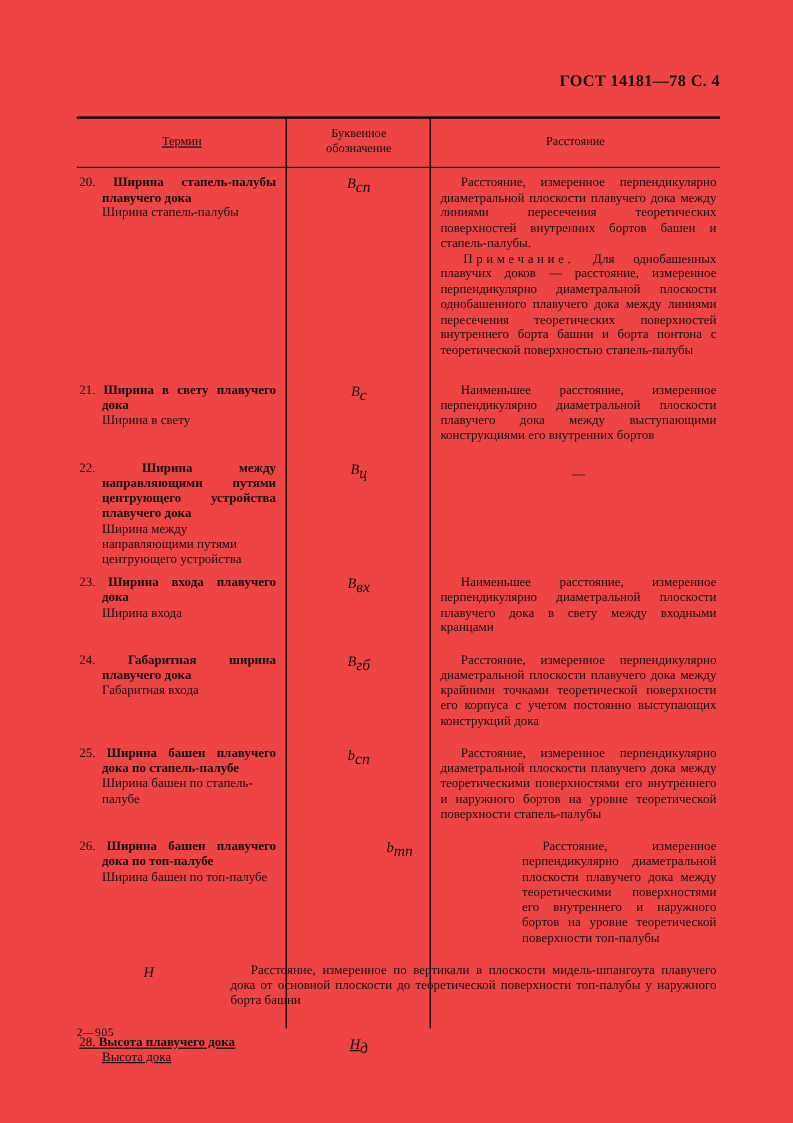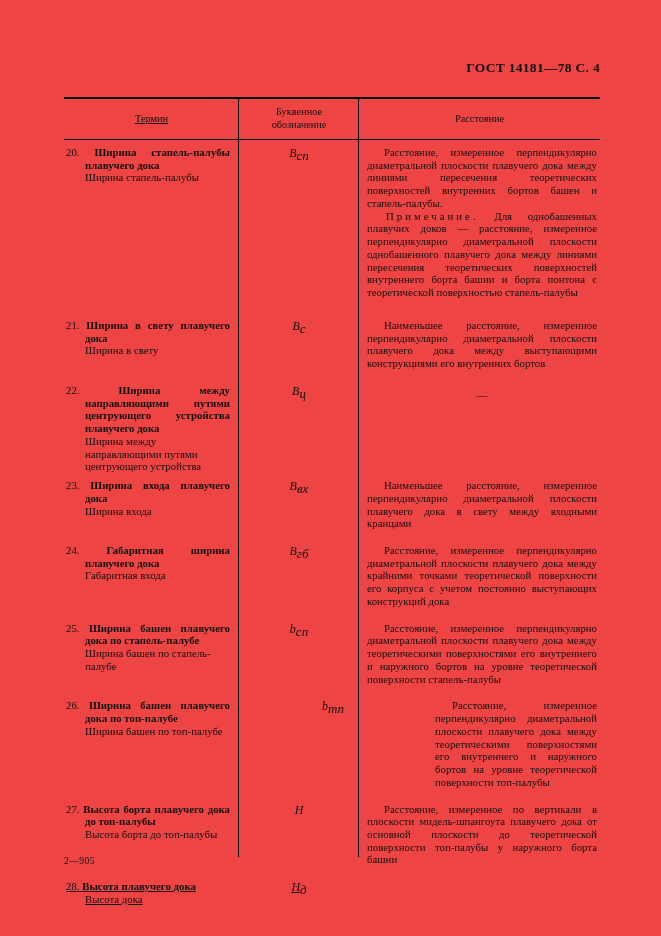--- a/index.html
+++ b/index.html
@@ -157,24 +157,20 @@
       <div class="term-short">Ширина башен по топ-палубе</div>
     </div>
     <div class="cell-symbol"><span>b</span><sub>тп</sub></div>
     <div class="cell-def">
       <div class="def-p">Расстояние, измеренное перпендикулярно диаметральной плоскости плавучего дока между теоретическими поверхностями его внутреннего и наружного бортов на уровне теоретической поверхности топ-палубы</div>
 
     </div>
   </div>
 
   <div class="row" style="min-height: 60px;">
-    <div class="cell-term">
-      <div class="term-p"><span>27.</span> <b>Высота борта плавучего дока до топ-палубы</b></div>
-      <div class="term-short">Высота борта до топ-палубы</div>
-    </div>
     <div class="cell-symbol"><span>H</span></div>
     <div class="cell-def">
       <div class="def-p">Расстояние, измеренное по вертикали в плоскости мидель-шпангоута плавучего дока от основной плоскости до теоретической поверхности топ-палубы у наружного борта башни</div>
 
     </div>
   </div>
 
   <div class="row" style="min-height: 40px; text-decoration: underline;">
     <div class="cell-term">
       <div class="term-p"><span>28.</span> <b>Высота плавучего дока</b></div>

